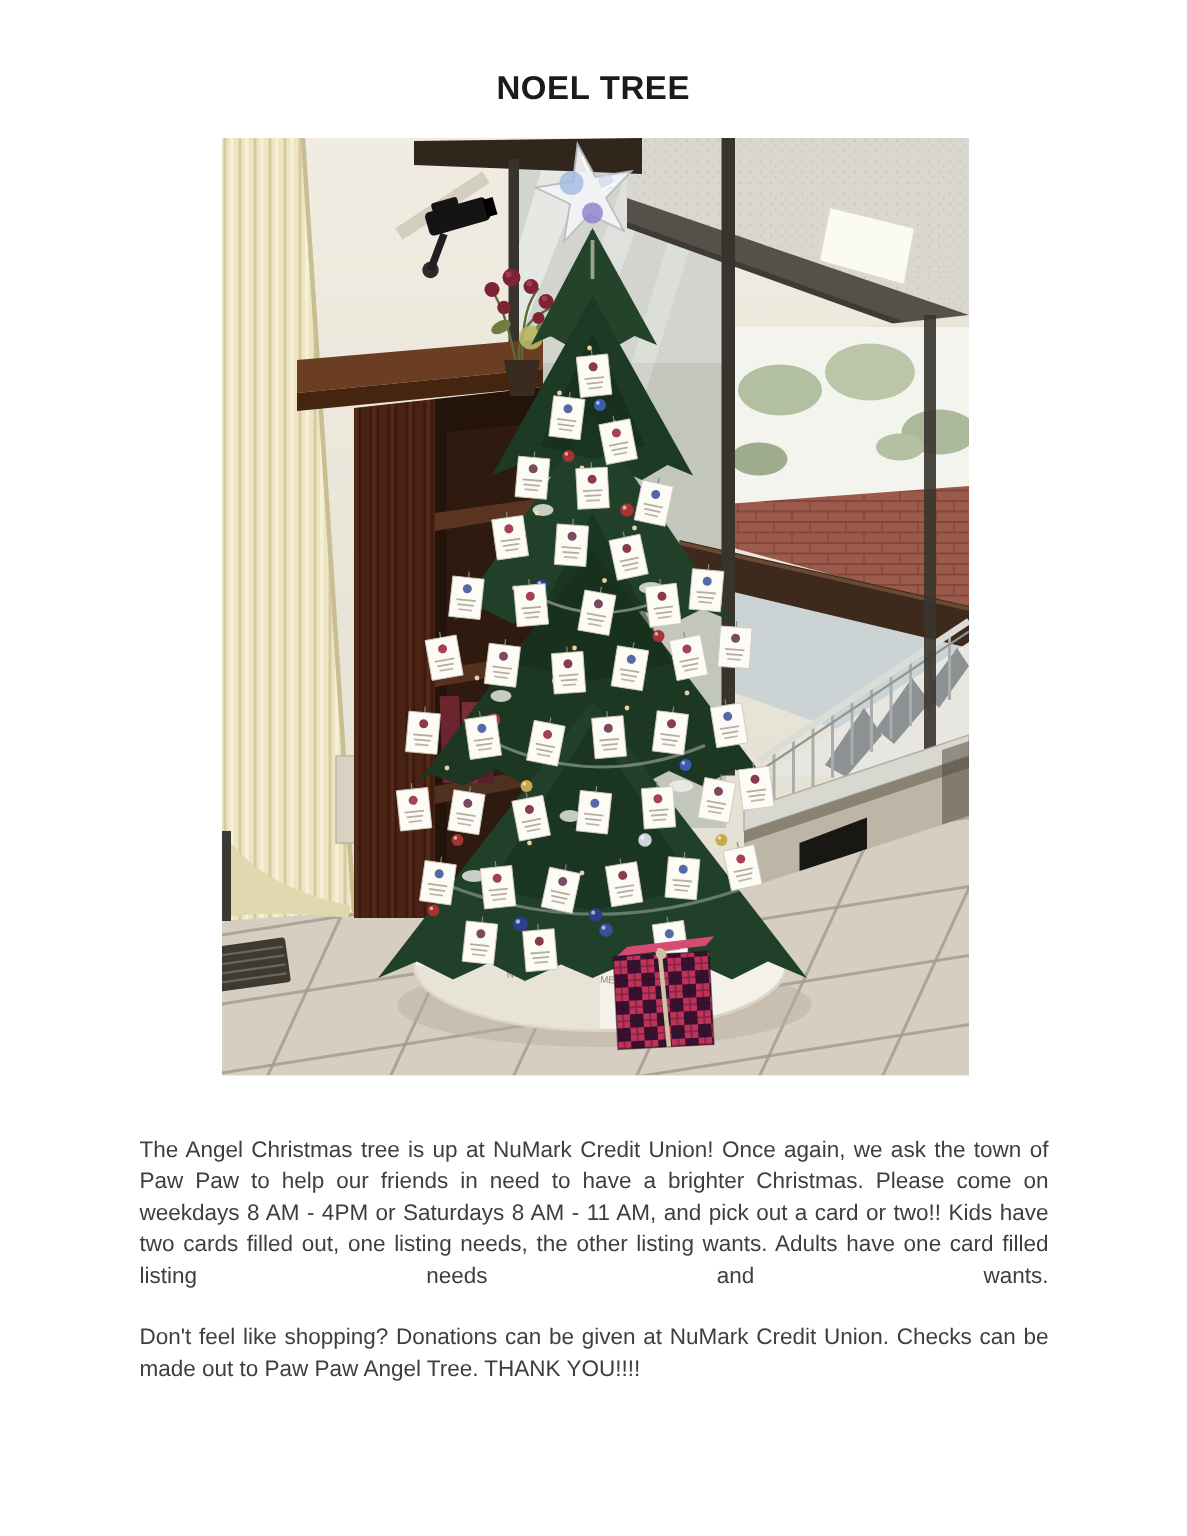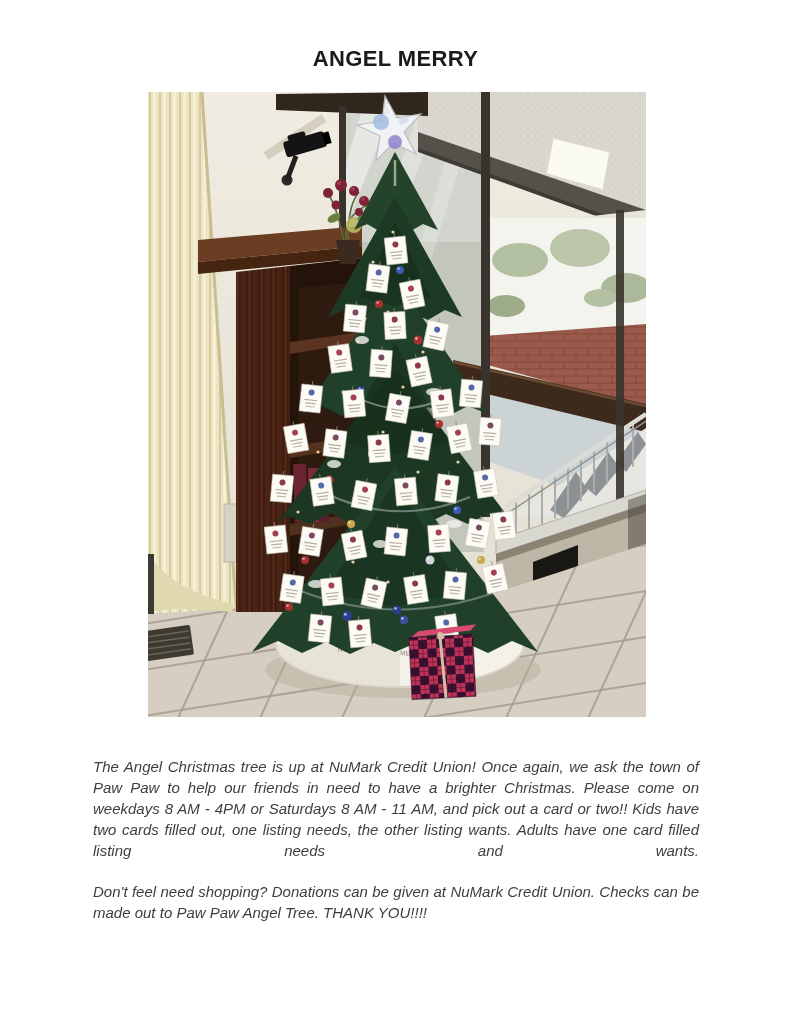--- a/index.html
+++ b/index.html
@@ -13,30 +13,30 @@
   }
   .photo{
     position:absolute;left:148px;top:92px;width:498px;height:625px;margin:0;
     overflow:hidden;background:#e9e5da;
   }
   .photo svg{display:block;width:498px;height:625px;}
   .body-text{
     position:absolute;left:93px;top:756px;width:606px;
     font-size:15px;line-height:21px;color:#3e3e3e;
   }
-  .body-text p{margin:0 0 20px 0;text-align:justify;font-style:italic;}
+  .body-text p{margin:0 0 20px 0;text-align:justify;}
   .body-text p.stretch{text-align-last:justify;}
   text.skirtword{font-family:"Liberation Sans", sans-serif;}
 </style>
 </head>
 <body>
 
 <div class="page">
 
-  <h1 class="title">ANGEL MERRY</h1>
+  <h1 class="title">NOEL TREE</h1>
 
   <figure class="photo" title="Christmas tree in a credit union lobby covered with white Angel Tree tag cards, topped with an iridescent star, with a buffalo plaid gift box on a white tree skirt, beside a dark wood bookshelf, cream curtain, glass windows and a staircase">
     <svg id="scene" viewBox="0 0 498 625" preserveAspectRatio="none">
       <defs>
         <linearGradient id="wallgrad" x1="0" y1="0" x2="0" y2="1">
           <stop offset="0" stop-color="#f0ece1"></stop>
             <stop offset="1" stop-color="#e2ddd0"></stop>
         </linearGradient>
         <pattern id="speck" patternUnits="userSpaceOnUse" width="7" height="7">
           <rect width="7" height="7" fill="#dad7d0"></rect>
@@ -715,16 +715,16 @@
         <path d="M31,2 L34,68" stroke="#cfc2a4" stroke-width="3"></path>
         <circle cx="32" cy="6" r="3.5" fill="#cfc2a4"></circle>
       </g>
 
       <rect x="0" y="462" width="6" height="60" fill="#3a3a35"></rect>
     </svg>
   </figure>
 
   <div class="body-text">
     <p class="stretch">The Angel Christmas tree is up at NuMark Credit Union! Once again, we ask the town of Paw Paw to help our friends in need to have a brighter Christmas. Please come on weekdays 8 AM - 4PM or Saturdays 8 AM - 11 AM, and pick out a card or two!! Kids have two cards filled out, one listing needs, the other listing wants. Adults have one card filled listing needs and wants.</p>
-    <p>Don't feel need shopping? Donations can be given at NuMark Credit Union. Checks can be made out to Paw Paw Angel Tree. THANK YOU!!!!</p>
+    <p>Don't feel like shopping? Donations can be given at NuMark Credit Union. Checks can be made out to Paw Paw Angel Tree. THANK YOU!!!!</p>
   </div>
 
 </div>
 
 </body></html>

